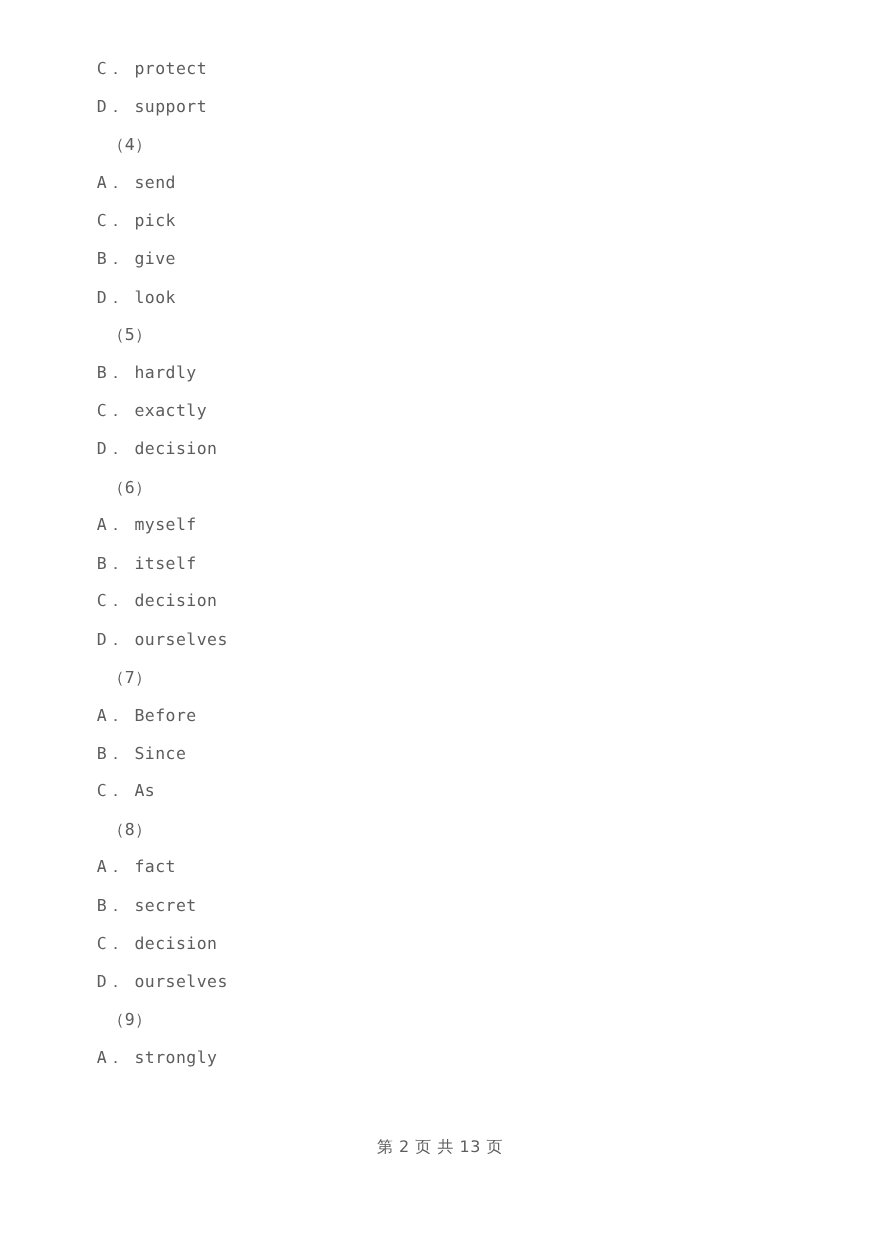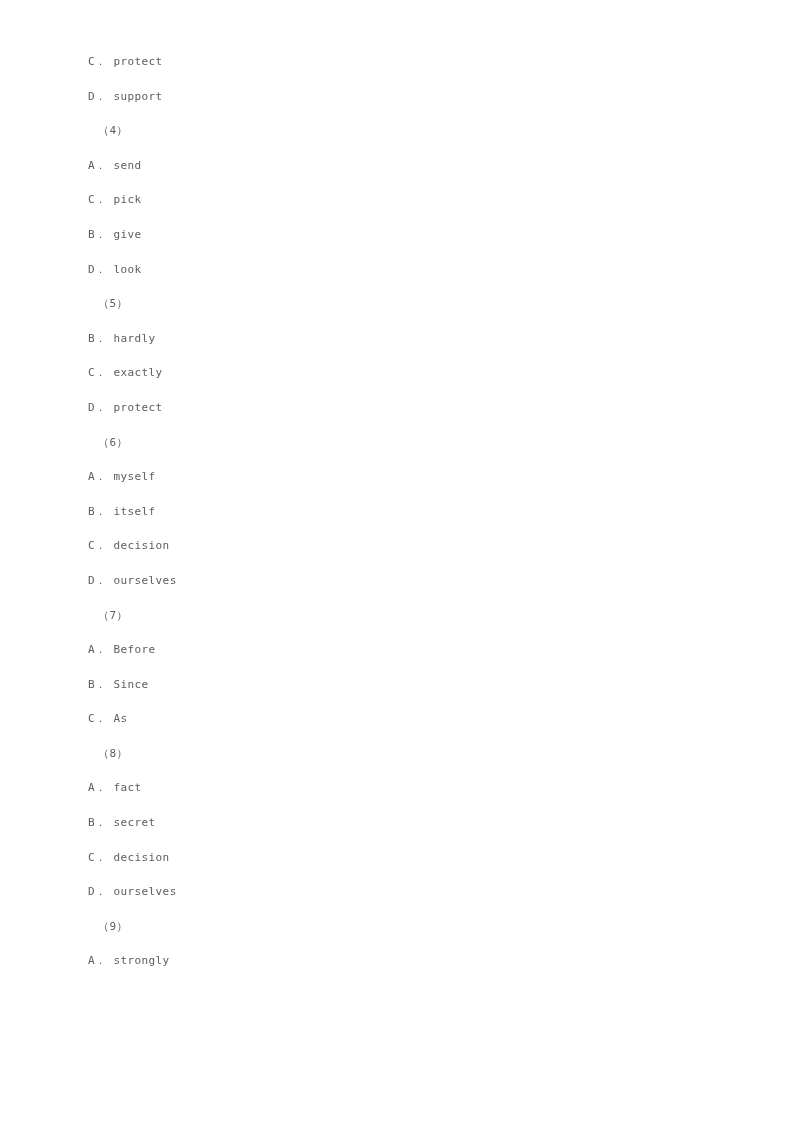--- a/index.html
+++ b/index.html
@@ -20,21 +20,21 @@
     position: absolute;
     left: 88px;
     top: 45px;
     width: 640px;
   }
   .line {
     height: 34.6px;
     line-height: 34.6px;
     white-space: pre;
     color: #5d5d5d;
-    font-size: 11px;
+    font-size: 15px;
     letter-spacing: 0.4px;
   }
   .line.option {
     padding-left: 0px;
   }
   .line.qnum {
     padding-left: 10px;
   }
   .footer {
     position: absolute;
@@ -59,33 +59,34 @@
       <div class="line option">C． protect</div>
       <div class="line option">D． support</div>
       <div class="line qnum">（4）</div>
       <div class="line option">A． send</div>
       <div class="line option">C． pick</div>
       <div class="line option">B． give</div>
       <div class="line option">D． look</div>
       <div class="line qnum">（5）</div>
       <div class="line option">B． hardly</div>
       <div class="line option">C． exactly</div>
-      <div class="line option">D． protect</div>
+      <div class="line option">D． decision</div>
       <div class="line qnum">（6）</div>
       <div class="line option">A． myself</div>
       <div class="line option">B． itself</div>
       <div class="line option">C． decision</div>
       <div class="line option">D． ourselves</div>
       <div class="line qnum">（7）</div>
       <div class="line option">A． Before</div>
       <div class="line option">B． Since</div>
       <div class="line option">C． As</div>
       <div class="line qnum">（8）</div>
       <div class="line option">A． fact</div>
       <div class="line option">B． secret</div>
       <div class="line option">C． decision</div>
       <div class="line option">D． ourselves</div>
       <div class="line qnum">（9）</div>
       <div class="line option">A． strongly</div>
     </div>
 
+  <div class="footer">第 2 页 共 13 页</div>
 
 </div>
 
 </body></html>

